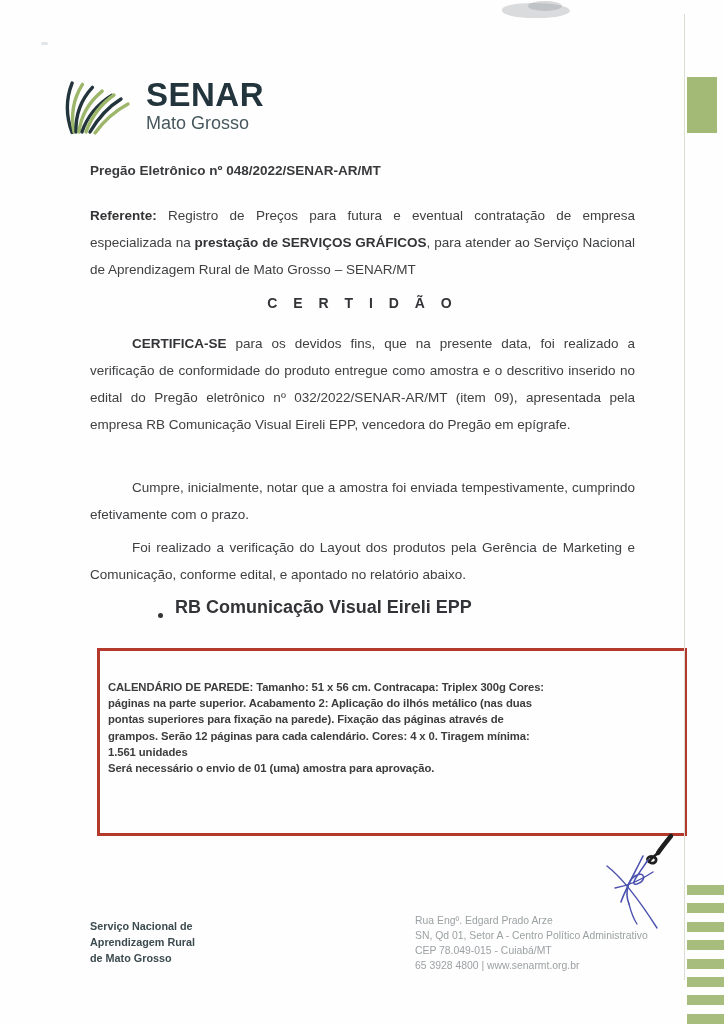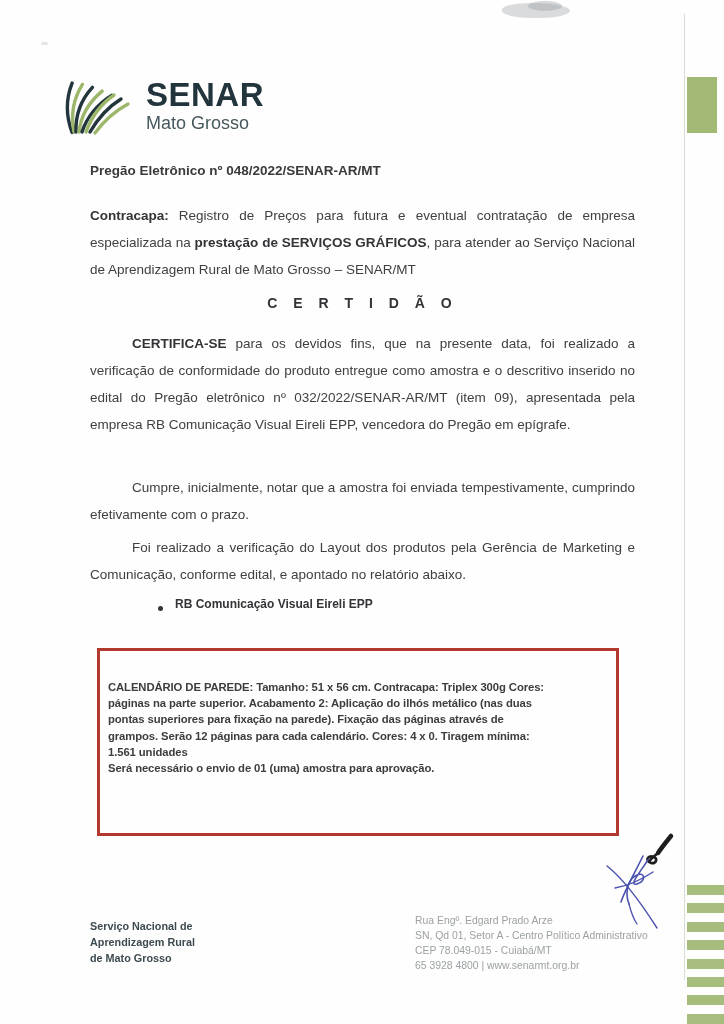--- a/index.html
+++ b/index.html
@@ -19,25 +19,25 @@
   .doc-block{position:absolute;left:90px;width:545px;font-size:13.5px;line-height:27px;text-align:justify;}
   .hdr{position:absolute;left:90px;top:163px;font-weight:bold;font-size:13.5px;color:#393a3c;}
   .p-ref{top:202px;}
   .title{position:absolute;left:90px;top:295px;width:545px;text-align:center;
          font-weight:bold;font-size:14px;letter-spacing:6px;color:#333437;}
   .p1{top:330px;text-indent:42px;}
   .p2{top:474px;text-indent:42px;}
   .p3{top:534px;text-indent:42px;}
   b{color:#333437;}
   
-  .bullet{position:absolute;left:158px;top:597px;display:flex;align-items:flex-end;font-weight:bold;font-size:12px;color:#333437;}
+  .bullet{position:absolute;left:158px;top:597px;display:flex;align-items:flex-end;font-weight:bold;font-size:18px;color:#333437;}
   .dot{width:5px;height:5px;border-radius:50%;background:#333437;margin-right:12px;}
   
   .spec-box{
-    position:absolute;left:97px;top:648px;width:522px;height:188px;
+    position:absolute;left:97px;top:648px;width:590px;height:188px;
     border:3px solid #b2392c;box-sizing:border-box;
     padding:28px 6px 0 8px;overflow:hidden;
   }
   .spec-line{
     font-size:11.3px;font-weight:bold;line-height:16.2px;color:#3c3d3f;
     white-space:nowrap;letter-spacing:-0.1px;
   }
   
   .signature{position:absolute;left:585px;top:828px;}
   
@@ -73,21 +73,21 @@
       </svg>
     </span>
     <span class="logo-text">
       <div class="logo-brand">SENAR</div>
       <div class="logo-region">Mato Grosso</div>
     </span>
   </div>
 
   <div class="hdr">Pregão Eletrônico nº 048/2022/SENAR-AR/MT</div>
 
-  <div class="doc-block p-ref"><b>Contracapa:</b><span> Registro de Preços para futura e eventual contratação de empresa especializada na </span><b>prestação de SERVIÇOS GRÁFICOS</b><span>, para atender ao Serviço Nacional de Aprendizagem Rural de Mato Grosso – SENAR/MT</span></div>
+  <div class="doc-block p-ref"><b>Referente:</b><span> Registro de Preços para futura e eventual contratação de empresa especializada na </span><b>prestação de SERVIÇOS GRÁFICOS</b><span>, para atender ao Serviço Nacional de Aprendizagem Rural de Mato Grosso – SENAR/MT</span></div>
 
   <div class="title">C E R T I D Ã O</div>
 
   <div class="doc-block p1"><b>CERTIFICA-SE</b><span> para os devidos fins, que na presente data, foi realizado a verificação de conformidade do produto entregue como amostra e o descritivo inserido no edital do Pregão eletrônico nº 032/2022/SENAR-AR/MT (item 09), apresentada pela empresa RB Comunicação Visual Eireli EPP, vencedora do Pregão em epígrafe.</span></div>
 
   <div class="doc-block p3">Foi realizado a verificação do Layout dos produtos pela Gerência de Marketing e Comunicação, conforme edital, e apontado no relatório abaixo.</div>
 
   <div class="doc-block p2">Cumpre, inicialmente, notar que a amostra foi enviada tempestivamente, cumprindo efetivamente com o prazo.</div>
 
   <div class="bullet">

